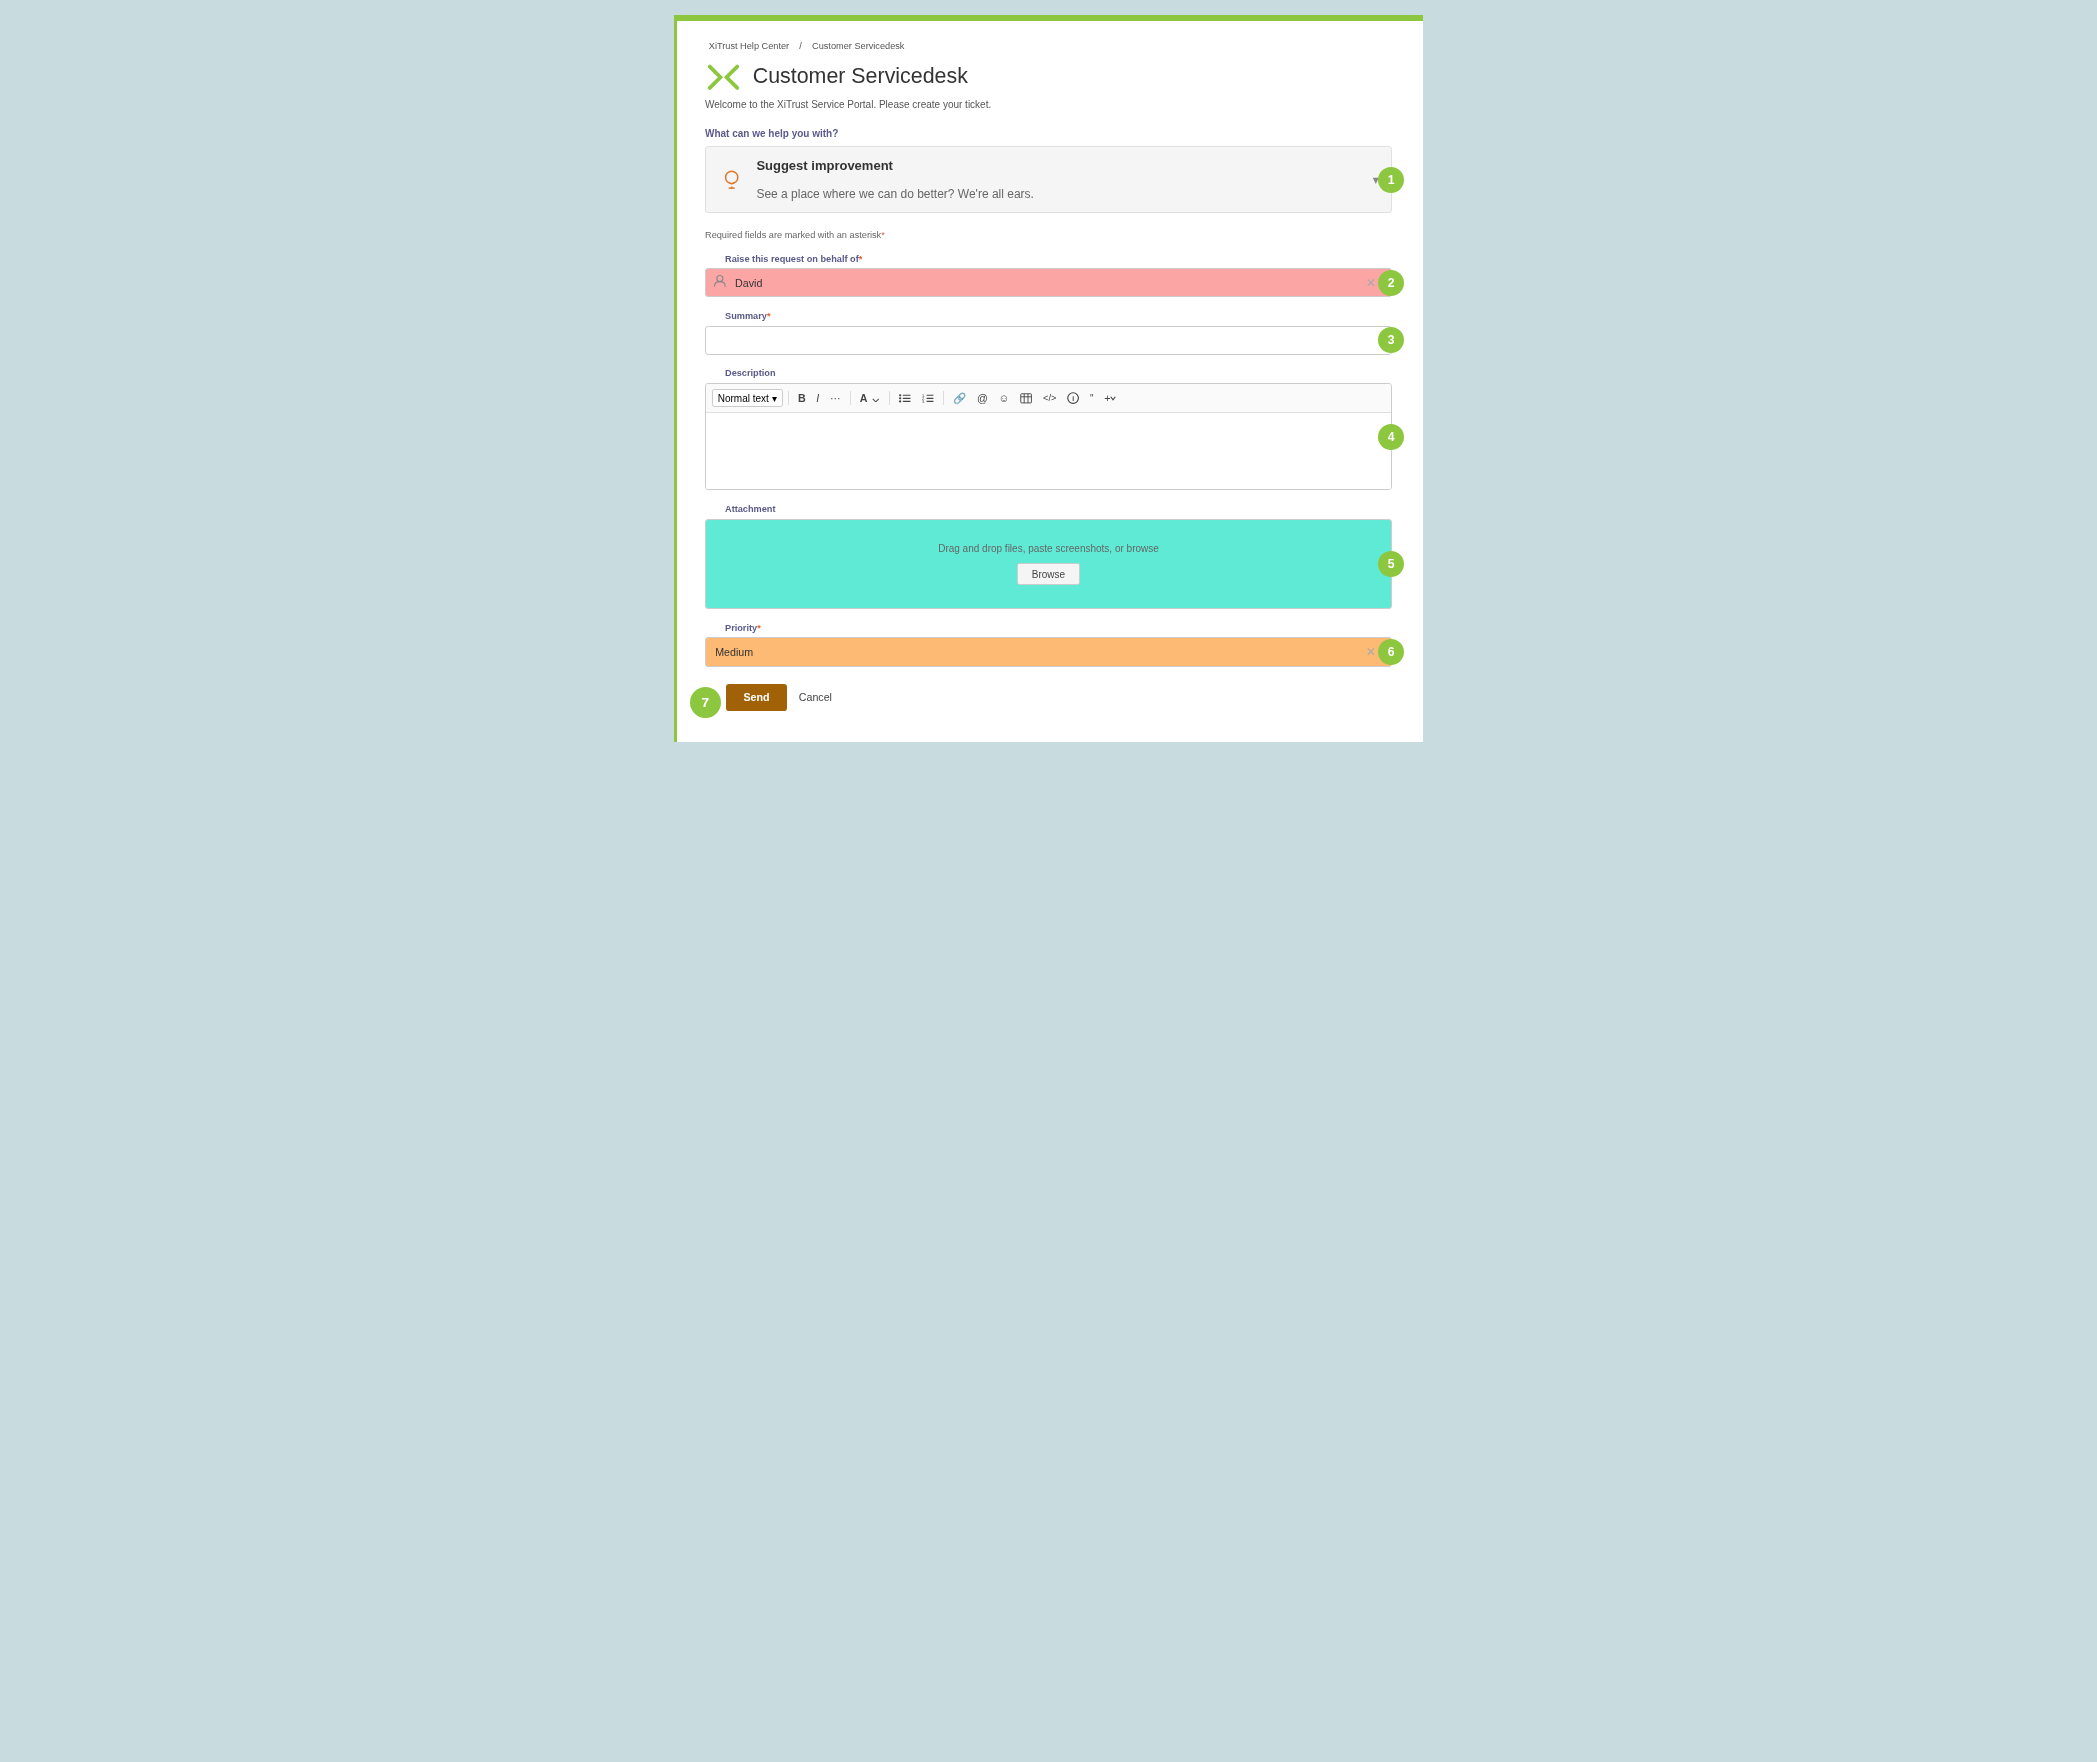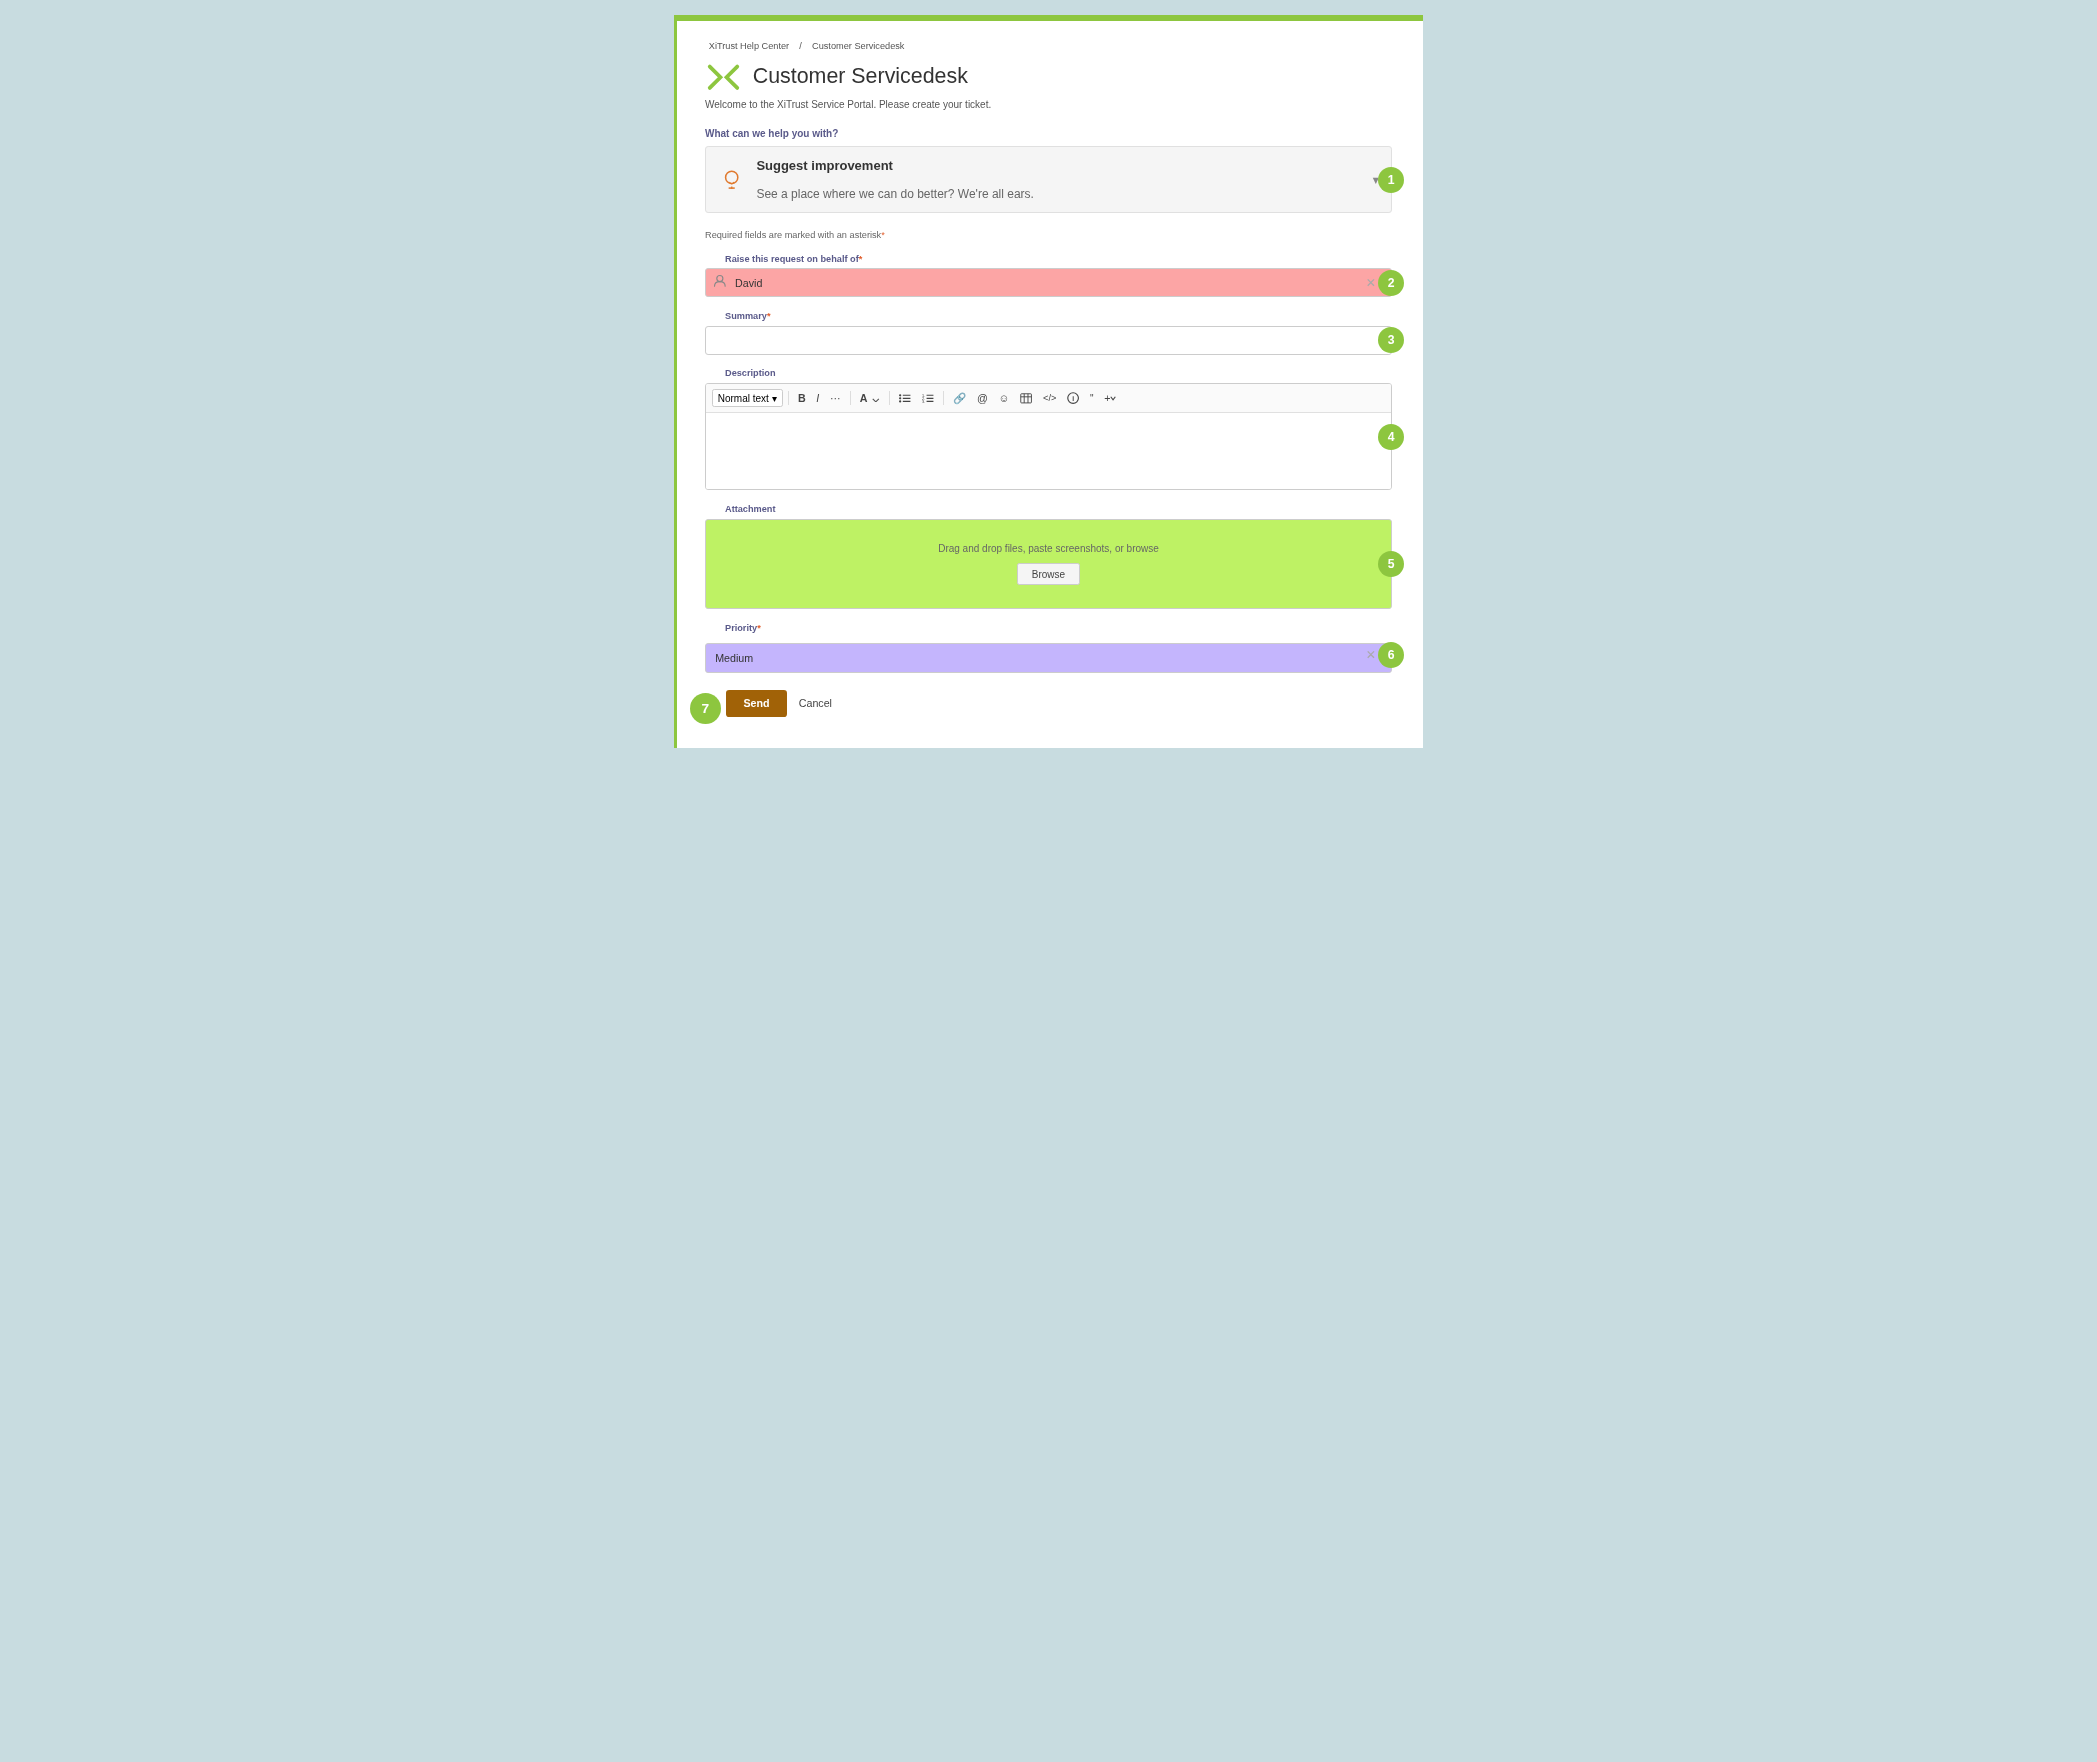--- a/index.html
+++ b/index.html
@@ -196,21 +196,21 @@
       color: #333;
       background: #fff;
       outline: none;
     }
     
     .attachment-box {
       border: 0.8px solid #ccc;
       border-radius: 3.1px;
       padding: 23px 15.3px;
       text-align: center;
-      background: #bef264;
+      background: #5eead4;
     }
     .attachment-text {
       font-size: 10px;
       color: #666;
       margin-bottom: 9.2px;
     }
     .browse-btn {
       border: 0.8px solid #ccc;
       background: #f5f5f5;
       border-radius: 2.3px;
@@ -219,24 +219,23 @@
       color: #444;
       cursor: pointer;
     }
     .priority-input {
       width: 100%;
       border: 0.8px solid #ccc;
       border-radius: 3.1px;
       padding: 7.6px 38px 7.6px 9.2px;
       font-size: 10.7px;
       color: #333;
-      background: #c4b5fd;
+      background: #fdba74;
       outline: none;
       cursor: pointer;
-      margin-top: 6px;
     }
     
     .form-actions {
       display: flex;
       align-items: center;
       gap: 12.2px;
       margin-top: 17px;
     }
     .send-btn {
       background: #a16207;

